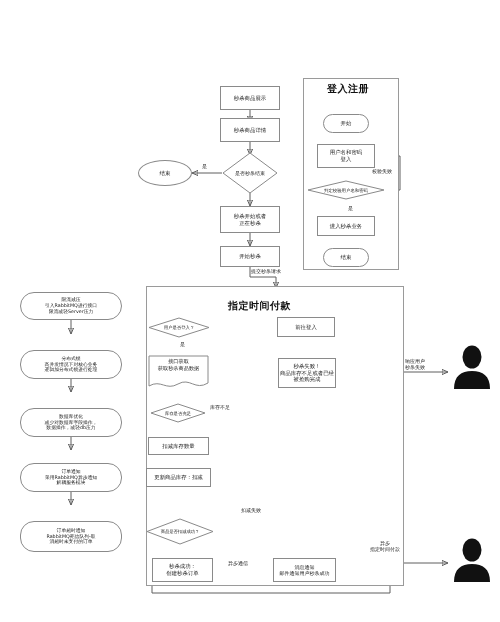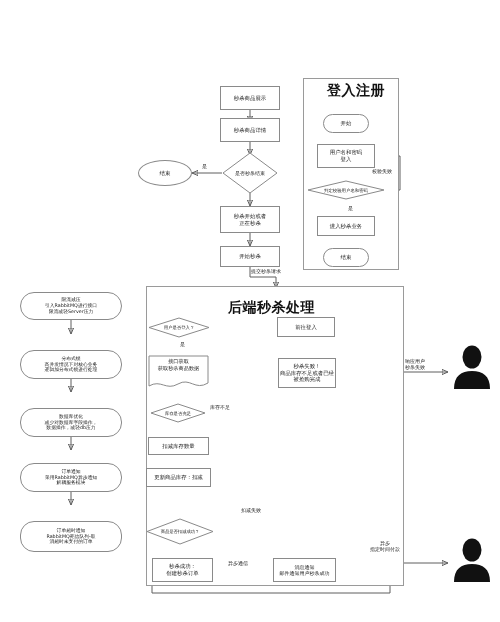--- a/index.html
+++ b/index.html
@@ -41,21 +41,21 @@
     font-size:5.4px;
   }
   .panel{
     position:absolute;
     box-sizing:border-box;
     border:1px solid #9a9a9a;
     background:#ffffff;
   }
   .panel-title{
     position:absolute;
-    font-size:14px;
+    font-size:10px;
     font-weight:bold;
     color:#111;
     letter-spacing:.5px;
     white-space:nowrap;
   }
   .edge-label{
     position:absolute;
     font-size:5px;
     color:#222;
     white-space:pre-line;
@@ -169,21 +169,21 @@
 
     <polyline points="336,570 390,570 390,563 448,563" marker-end="url(#ah)"></polyline>
 
     <polyline points="390,578 390,593 152,593 152,327 160,327"></polyline>
   </svg>
 
   <div class="panel" style="left:303px;top:78px;width:96px;height:192px;"></div>
   <div class="panel-title" style="left:327px;top:82px;">登入注册</div>
 
   <div class="panel" style="left:146px;top:286px;width:258px;height:300px;"></div>
-  <div class="panel-title" style="left:228px;top:299px;">后端秒杀处理</div>
+  <div class="panel-title" style="left:228px;top:299px;">指定时间付款</div>
 
   <div class="node rect" style="left:220px;top:86px;width:60px;height:24px;">秒杀商品展示</div>
 
   <div class="node rect" style="left:220px;top:118px;width:60px;height:24px;">秒杀商品详情</div>
 
   <div class="diamond-wrap" style="left:222px;top:152px;width:56px;height:42px;">
     <svg class="diamond-shape" viewBox="0 0 56 42" preserveAspectRatio="none">
       <polygon points="28,1 55,21 28,41 1,21" fill="#ffffff" stroke="#8a8a8a" stroke-width="1"></polygon>
     </svg>
     <span class="diamond-text">是否秒杀结束</span>

